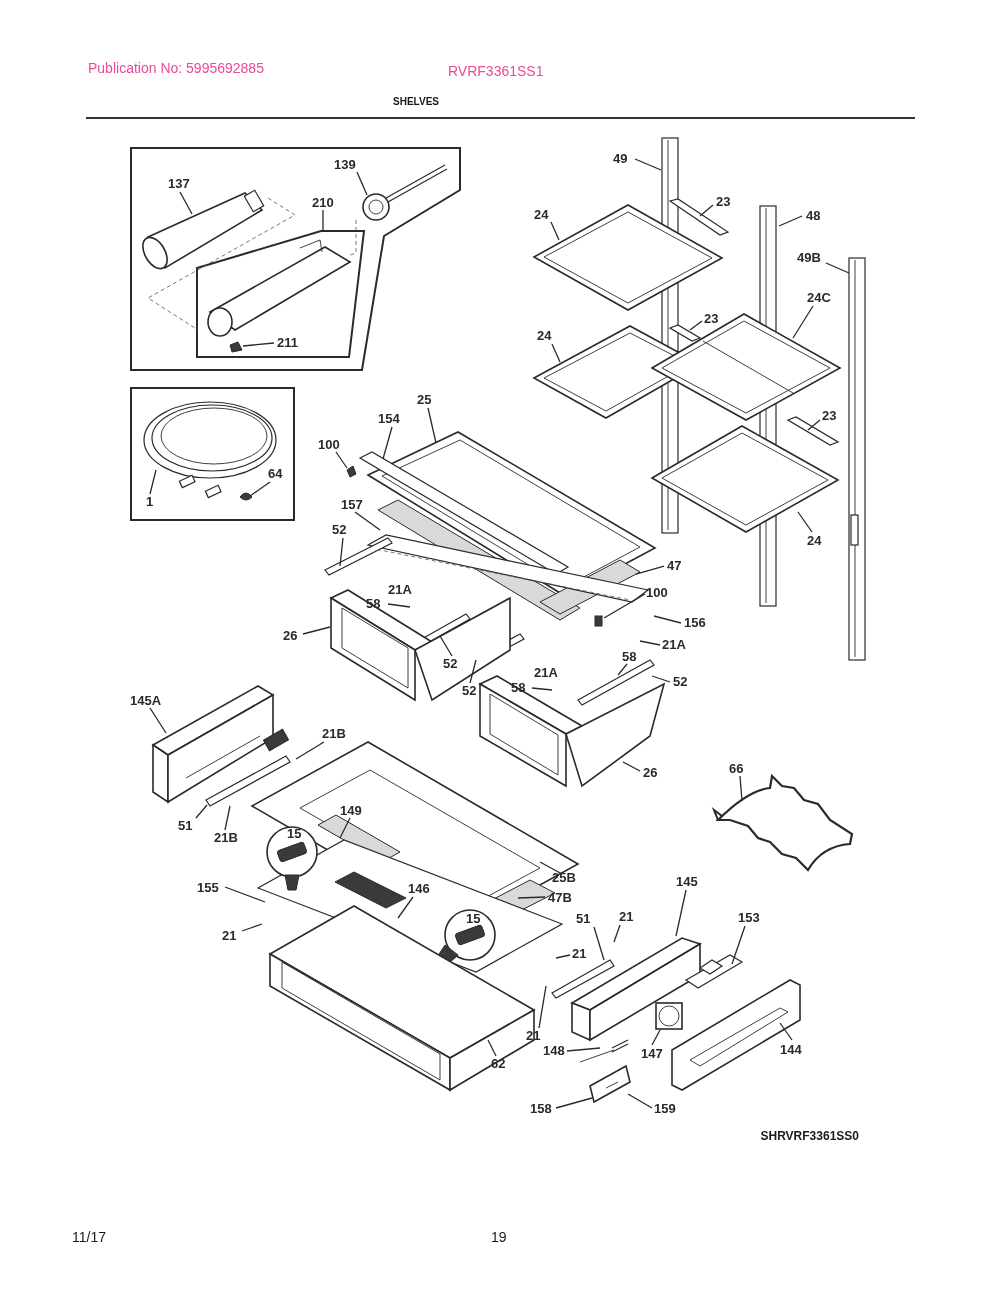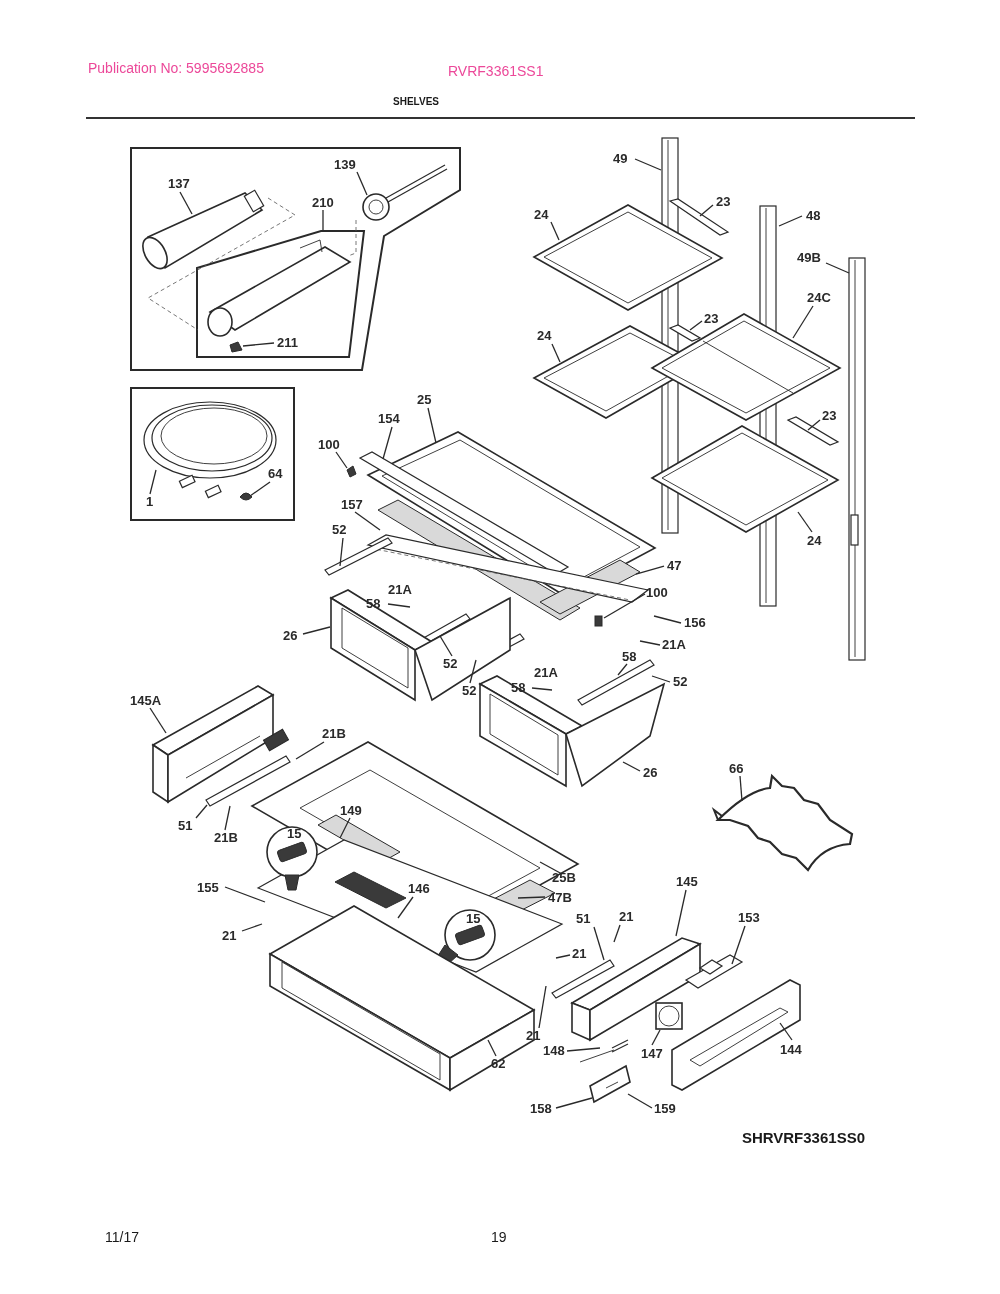--- a/index.html
+++ b/index.html
@@ -12,21 +12,21 @@
   #diagram { position: absolute; left: 0; top: 0; }
   .lbl { font-family: "Liberation Sans", sans-serif; font-weight: bold; font-size: 13px; fill: #2a2a2a; }
   .ln { stroke: #2a2a2a; stroke-width: 1.3; fill: none; }
   .part { stroke: #2a2a2a; stroke-width: 1.6; fill: #ffffff; }
   .part2 { stroke: #2a2a2a; stroke-width: 1.2; fill: #ffffff; }
   .thin { stroke: #2a2a2a; stroke-width: 0.9; fill: none; }
   .dash { stroke: #555; stroke-width: 0.8; fill: none; stroke-dasharray: 4 3; }
   .gray { fill: #d9d9d9; stroke: #2a2a2a; stroke-width: 1; }
   .dark { fill: #3a3a3a; stroke: #2a2a2a; stroke-width: 1; }
   .box { stroke: #2a2a2a; stroke-width: 2; fill: none; }
-  .code { position: absolute; right: 135px; top: 1129px; font-weight: bold; font-size: 15px; }
+  .code { position: absolute; right: 141px; top: 1129px; font-weight: bold; font-size: 12px; }
   .foot { position: absolute; top: 1229px; font-size: 14px; }
 </style>
 </head>
 <body>
 
 <div class="hdr" style="left:88px; top:60px;">Publication No: 5995692885</div>
 <div class="hdr" style="left:448px; top:63px;">RVRF3361SS1</div>
 <div class="title">SHELVES</div>
 <div class="rule"></div>
 
@@ -306,14 +306,14 @@
     <text class="lbl" x="780" y="1054">144</text>
     <line class="ln" x1="792" y1="1040" x2="780" y2="1023"></line>
     <text class="lbl" x="530" y="1113">158</text>
     <line class="ln" x1="556" y1="1108" x2="592" y2="1098"></line>
     <text class="lbl" x="654" y="1113">159</text>
     <line class="ln" x1="652" y1="1108" x2="628" y2="1094"></line>
   </g>
 </svg>
 
 <div class="code">SHRVRF3361SS0</div>
-<div class="foot" style="left:105px;">11/17</div>
+<div class="foot" style="left:72px;">11/17</div>
 <div class="foot" style="left:491px;">19</div>
 
 </body></html>

